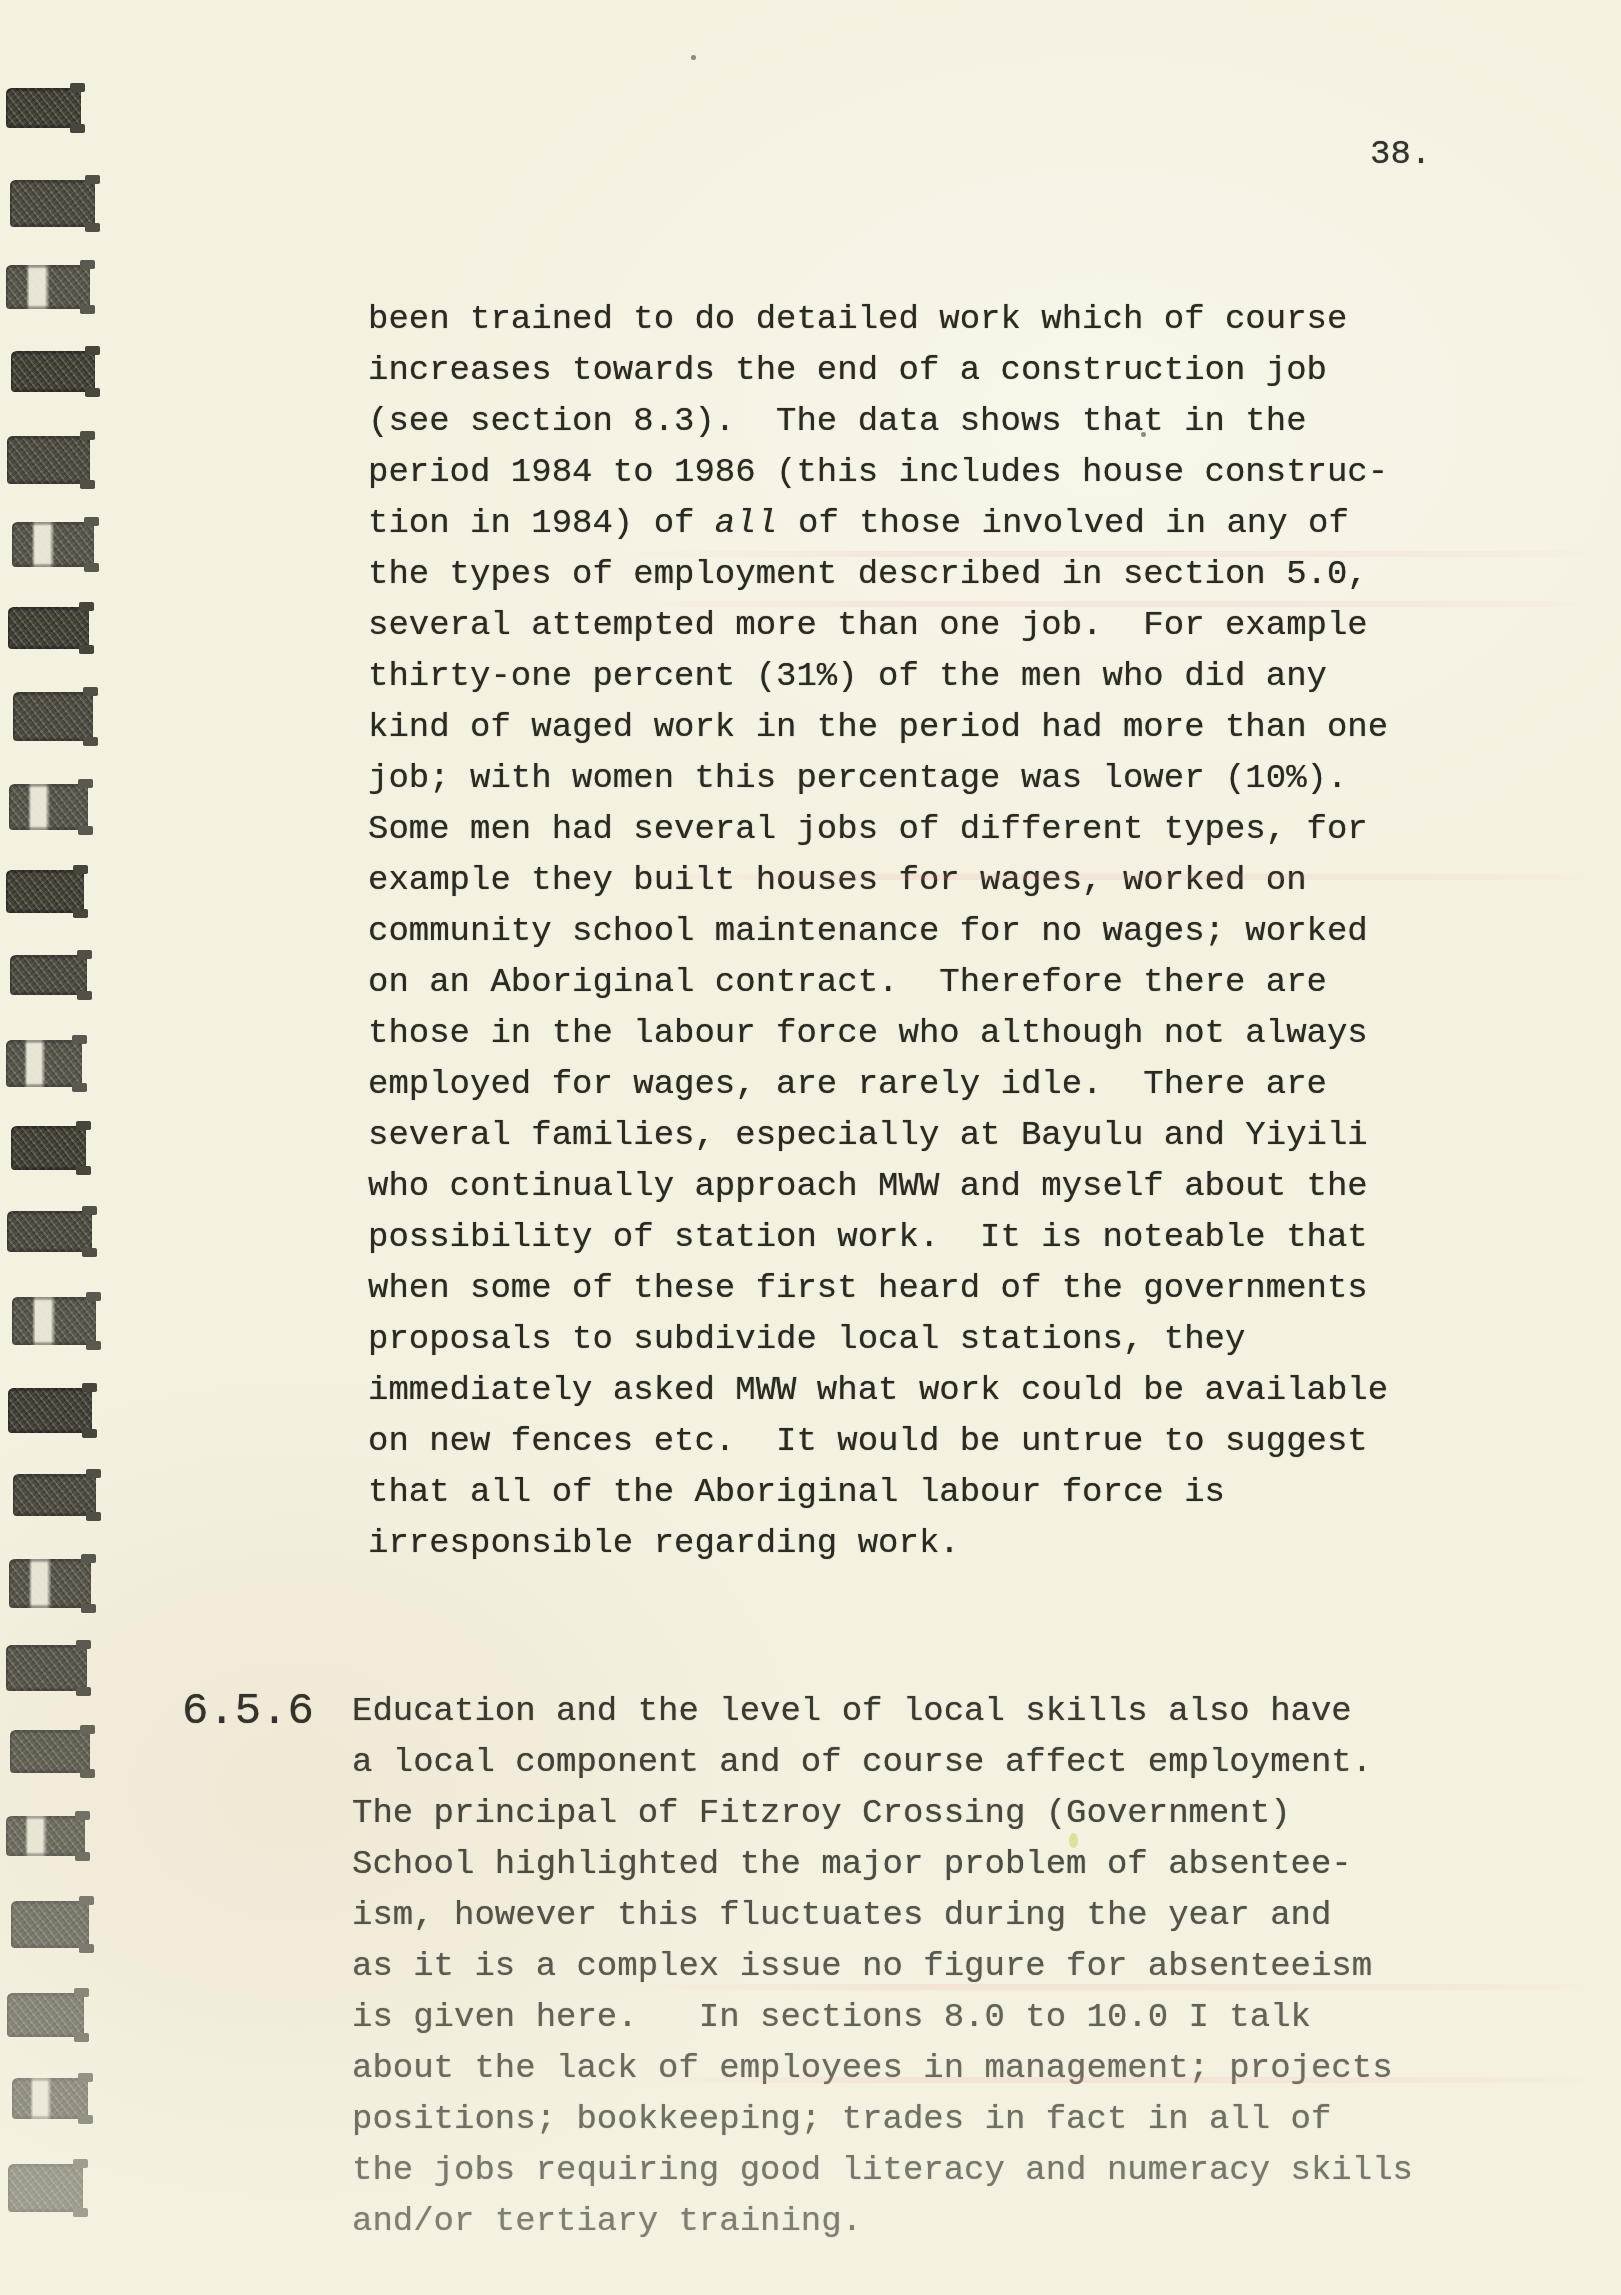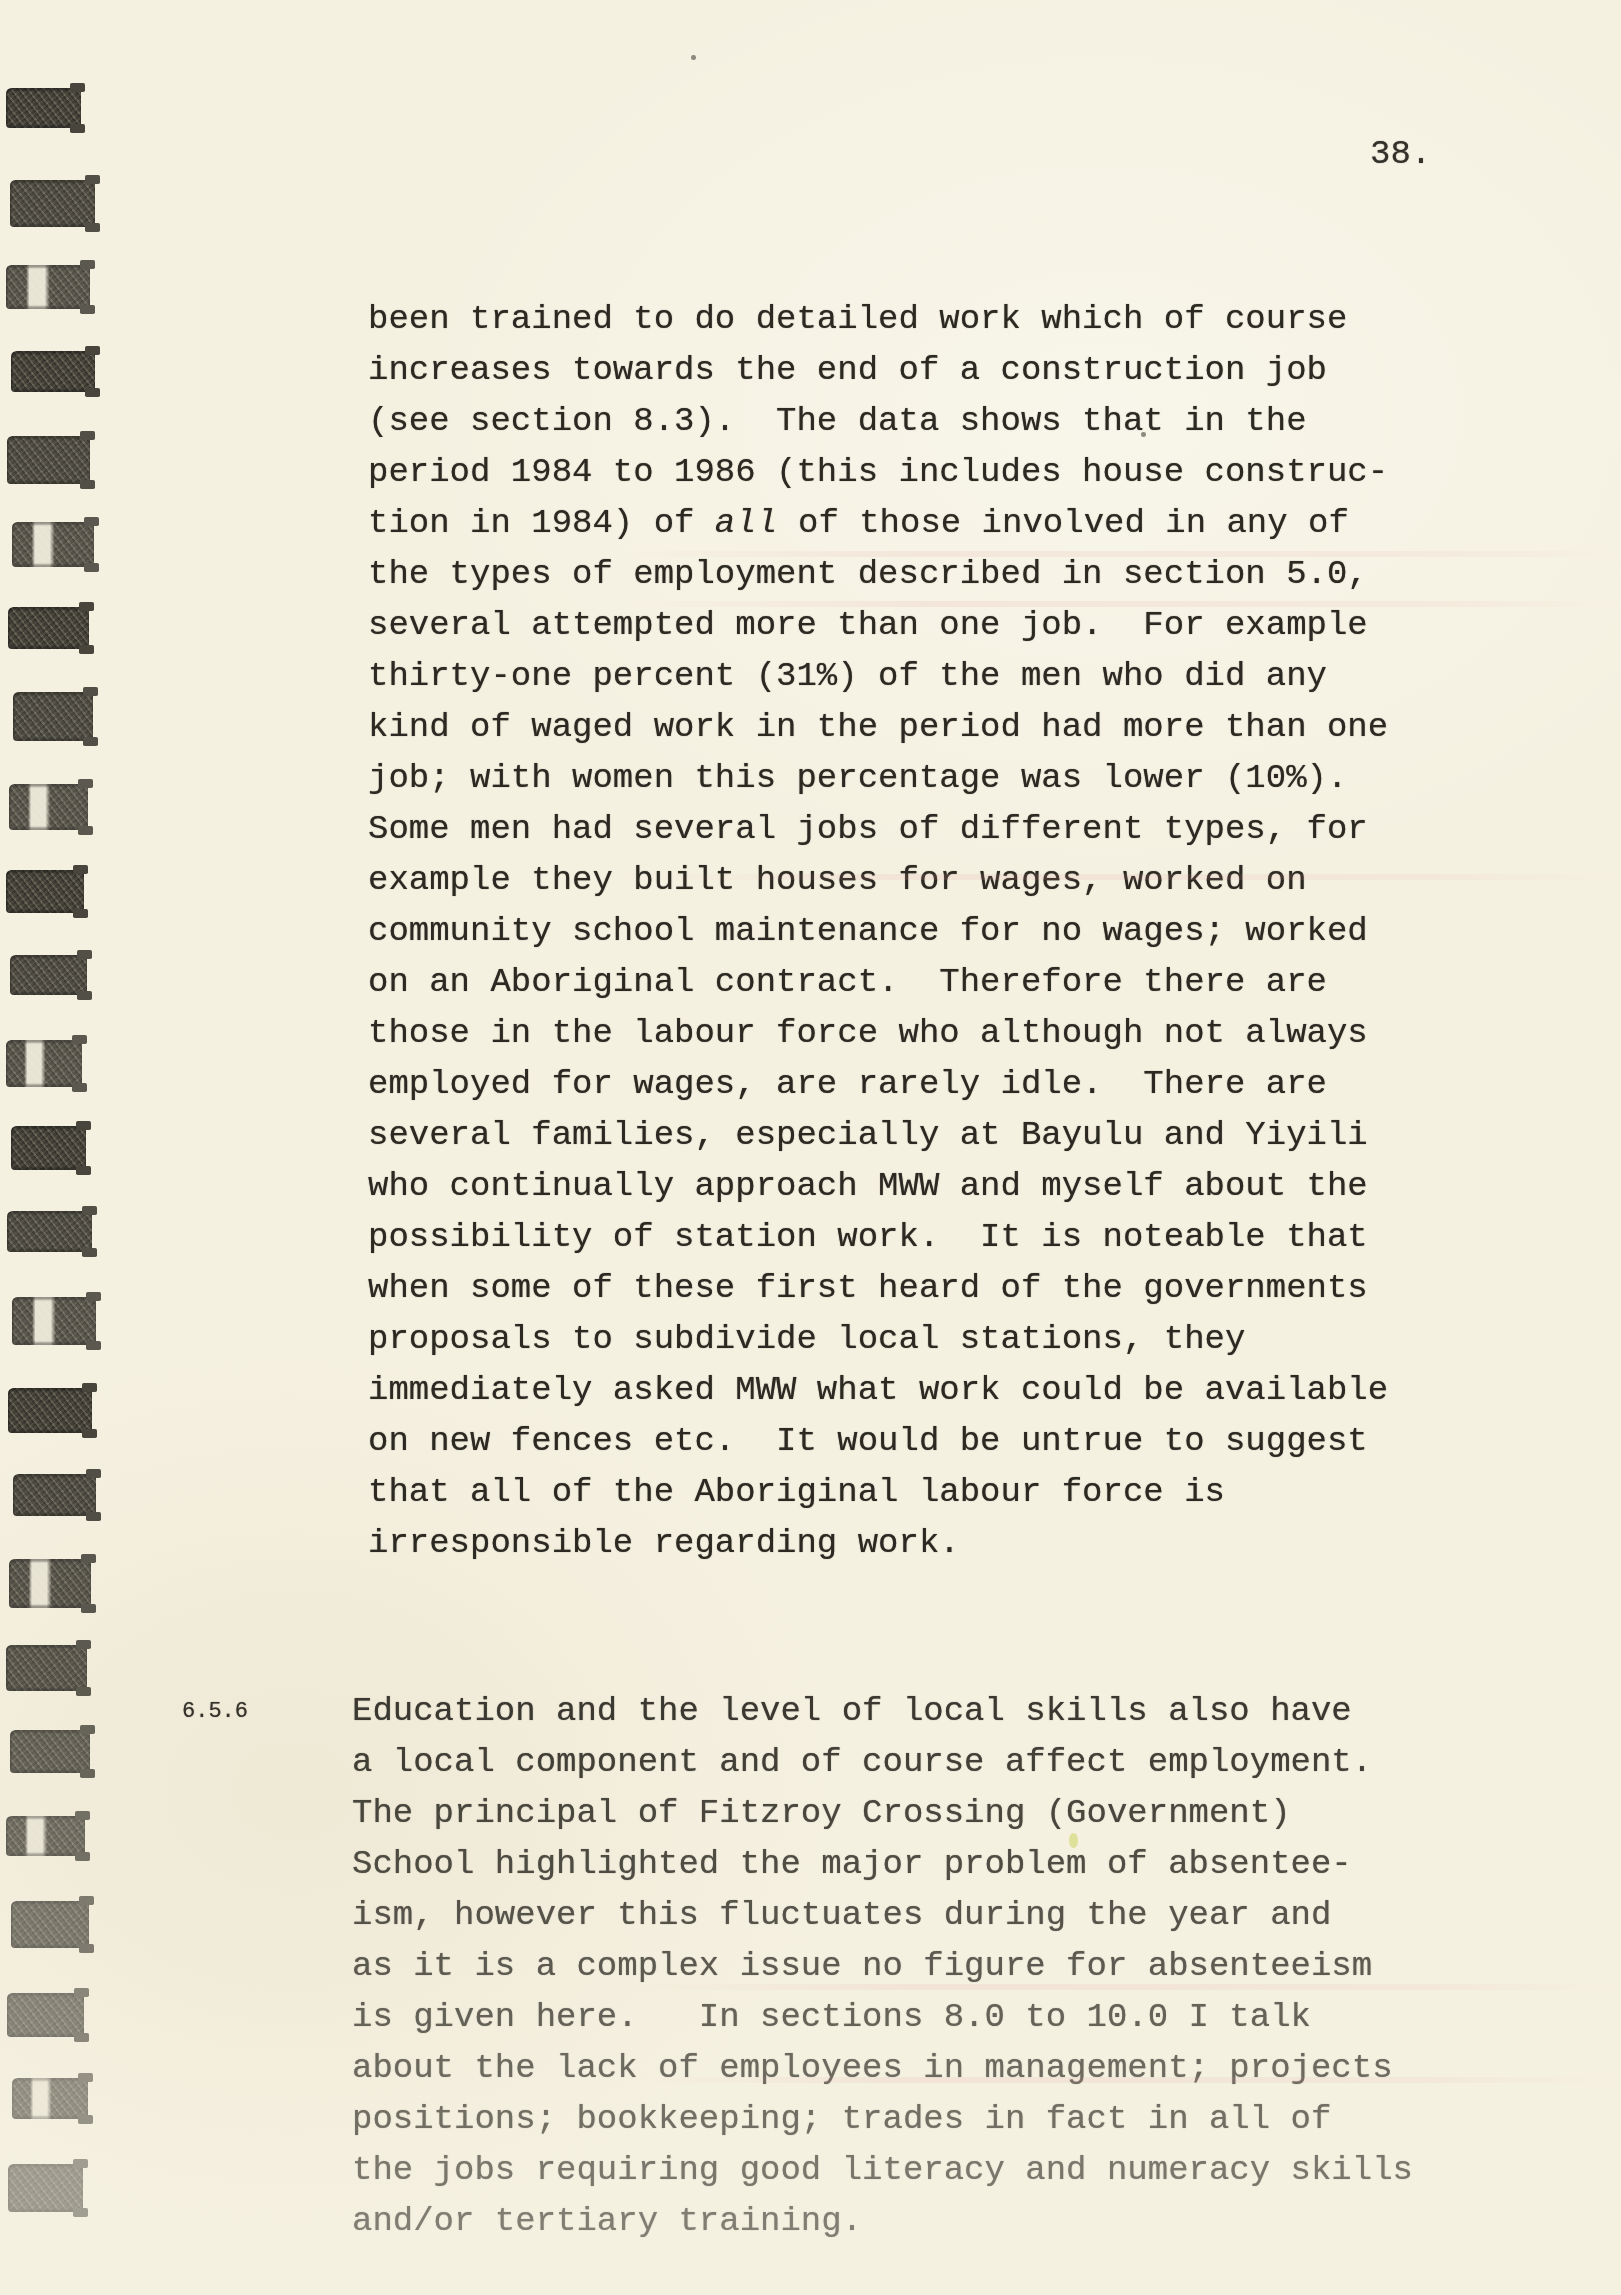--- a/index.html
+++ b/index.html
@@ -22,21 +22,21 @@
   .para{position:absolute;white-space:pre;}
   .para .tline{
     font-size:34px;line-height:51px;white-space:pre;
     text-shadow:0 0 1.1px rgba(46,44,38,0.65);
   }
   .para .tline em{font-style:italic;letter-spacing:0.5px;}
   .para1{left:368px;top:294px;color:#2b2921;}
   .para2{left:352px;top:1686px;color:#3a3830;}
   .section-label{
     position:absolute;left:182px;top:1686px;
-    font-size:22px;line-height:51px;white-space:pre;
+    font-size:44px;line-height:51px;white-space:pre;
     color:#34322a;text-shadow:0 0 1.1px rgba(46,44,38,0.65);
   }
   .binding{position:absolute;left:0;top:0;width:110px;height:2296px;}
   .mark{
     position:absolute;
     border-radius:5.5px 3.7px 4.6px 3.7px;
     background-color:#403d33;
     background-image:
       repeating-linear-gradient(52deg, rgba(15,14,10,0.45) 0 1.8px, rgba(110,104,88,0.35) 1.8px 3.7px, rgba(40,38,30,0.5) 3.7px 6.4px),
       repeating-linear-gradient(-40deg, rgba(0,0,0,0.25) 0 2.8px, rgba(255,250,235,0.08) 2.8px 4.6px);

